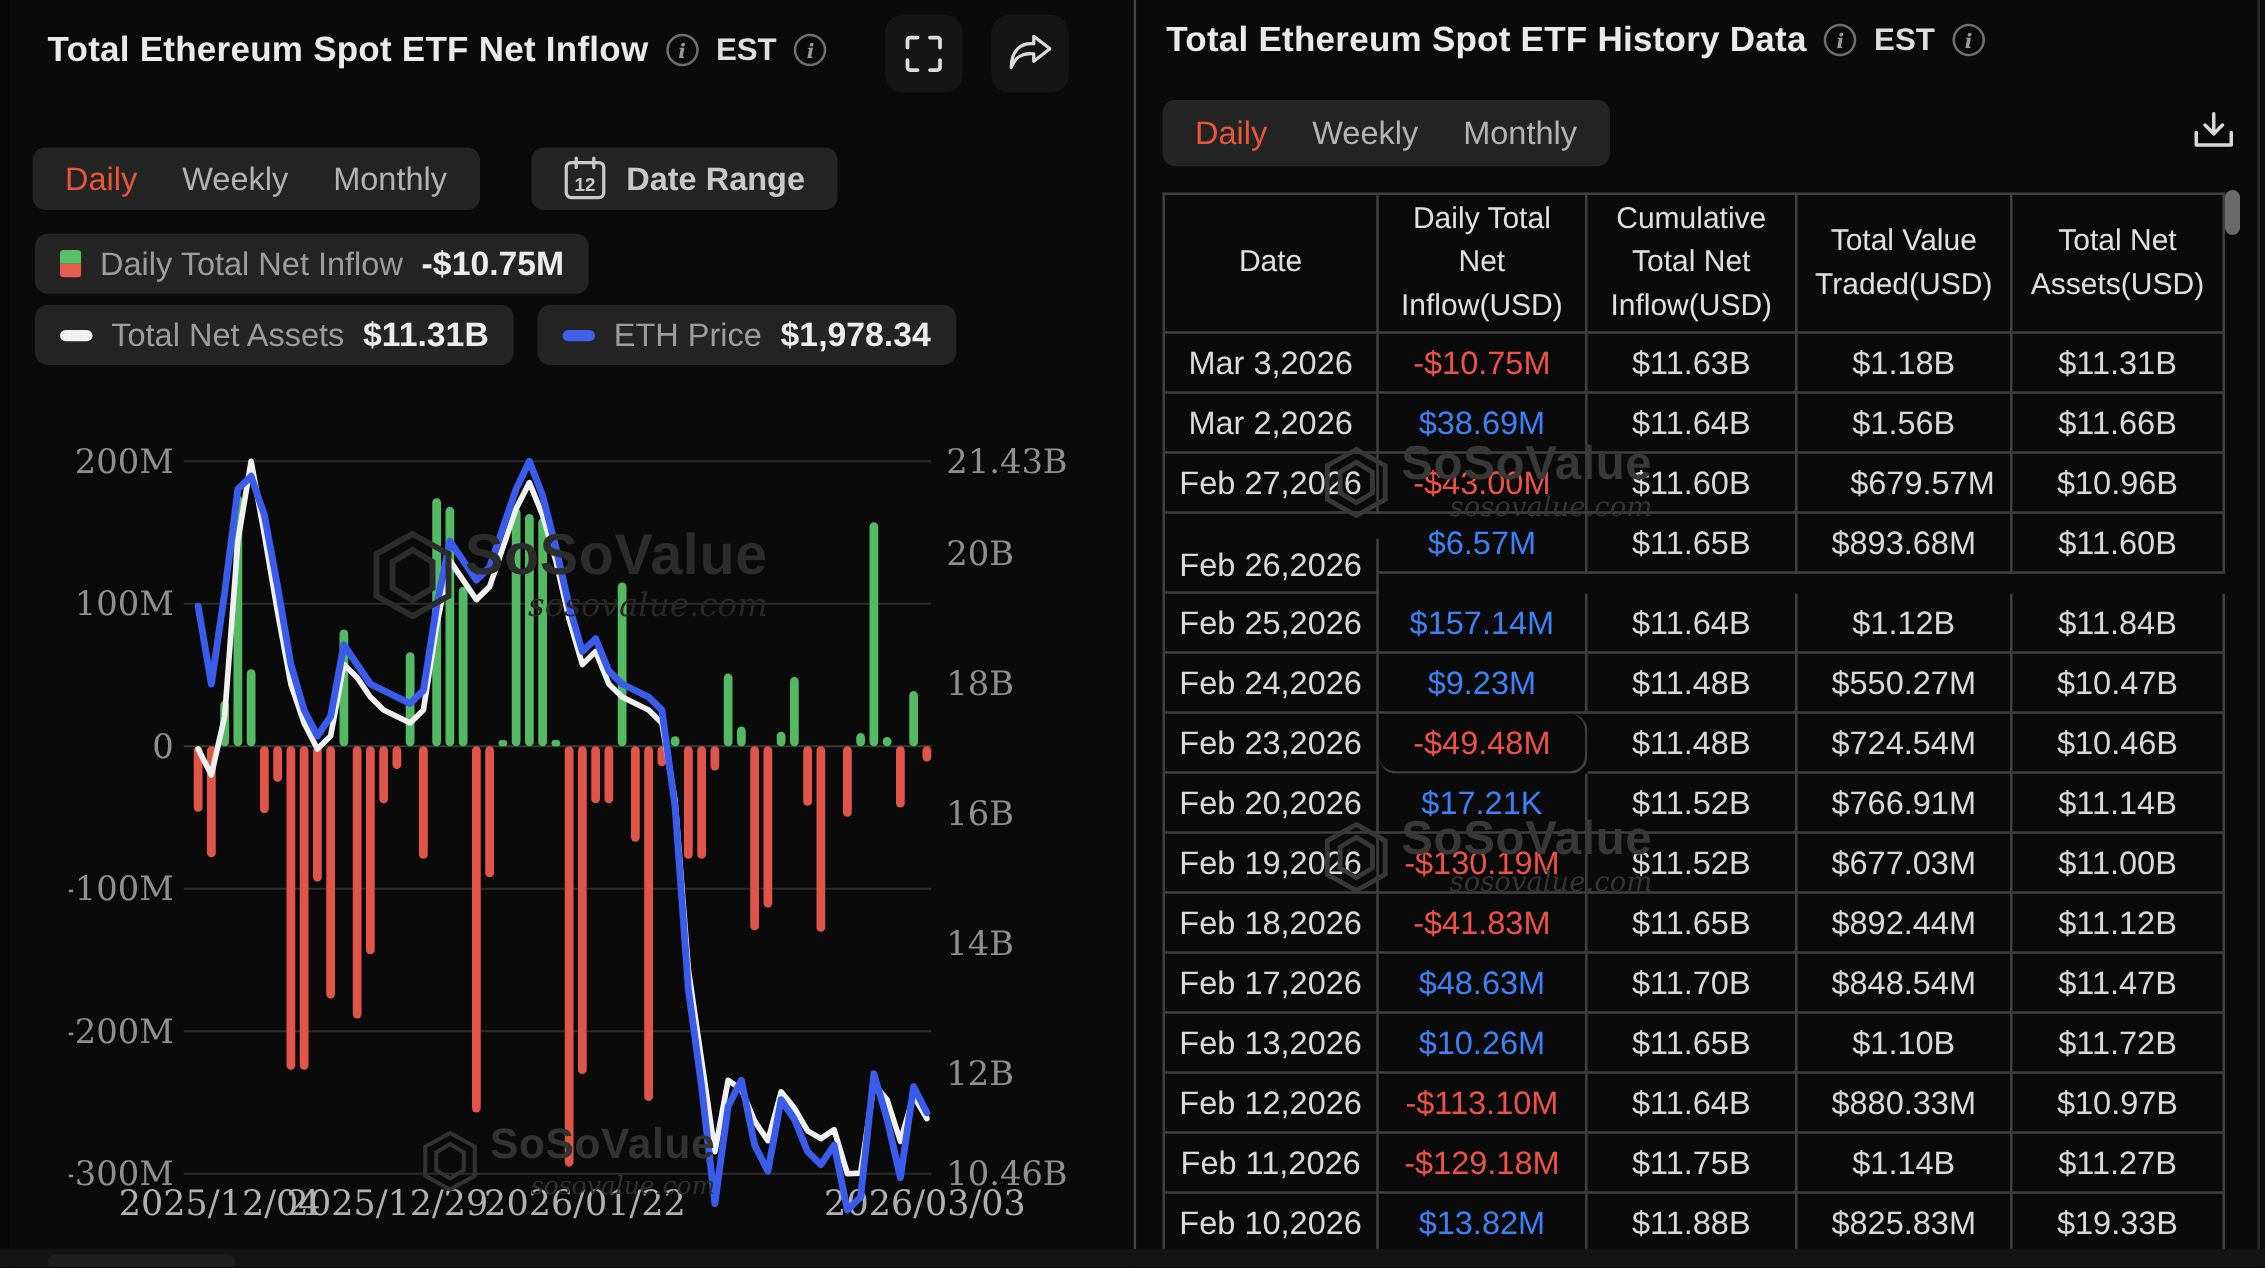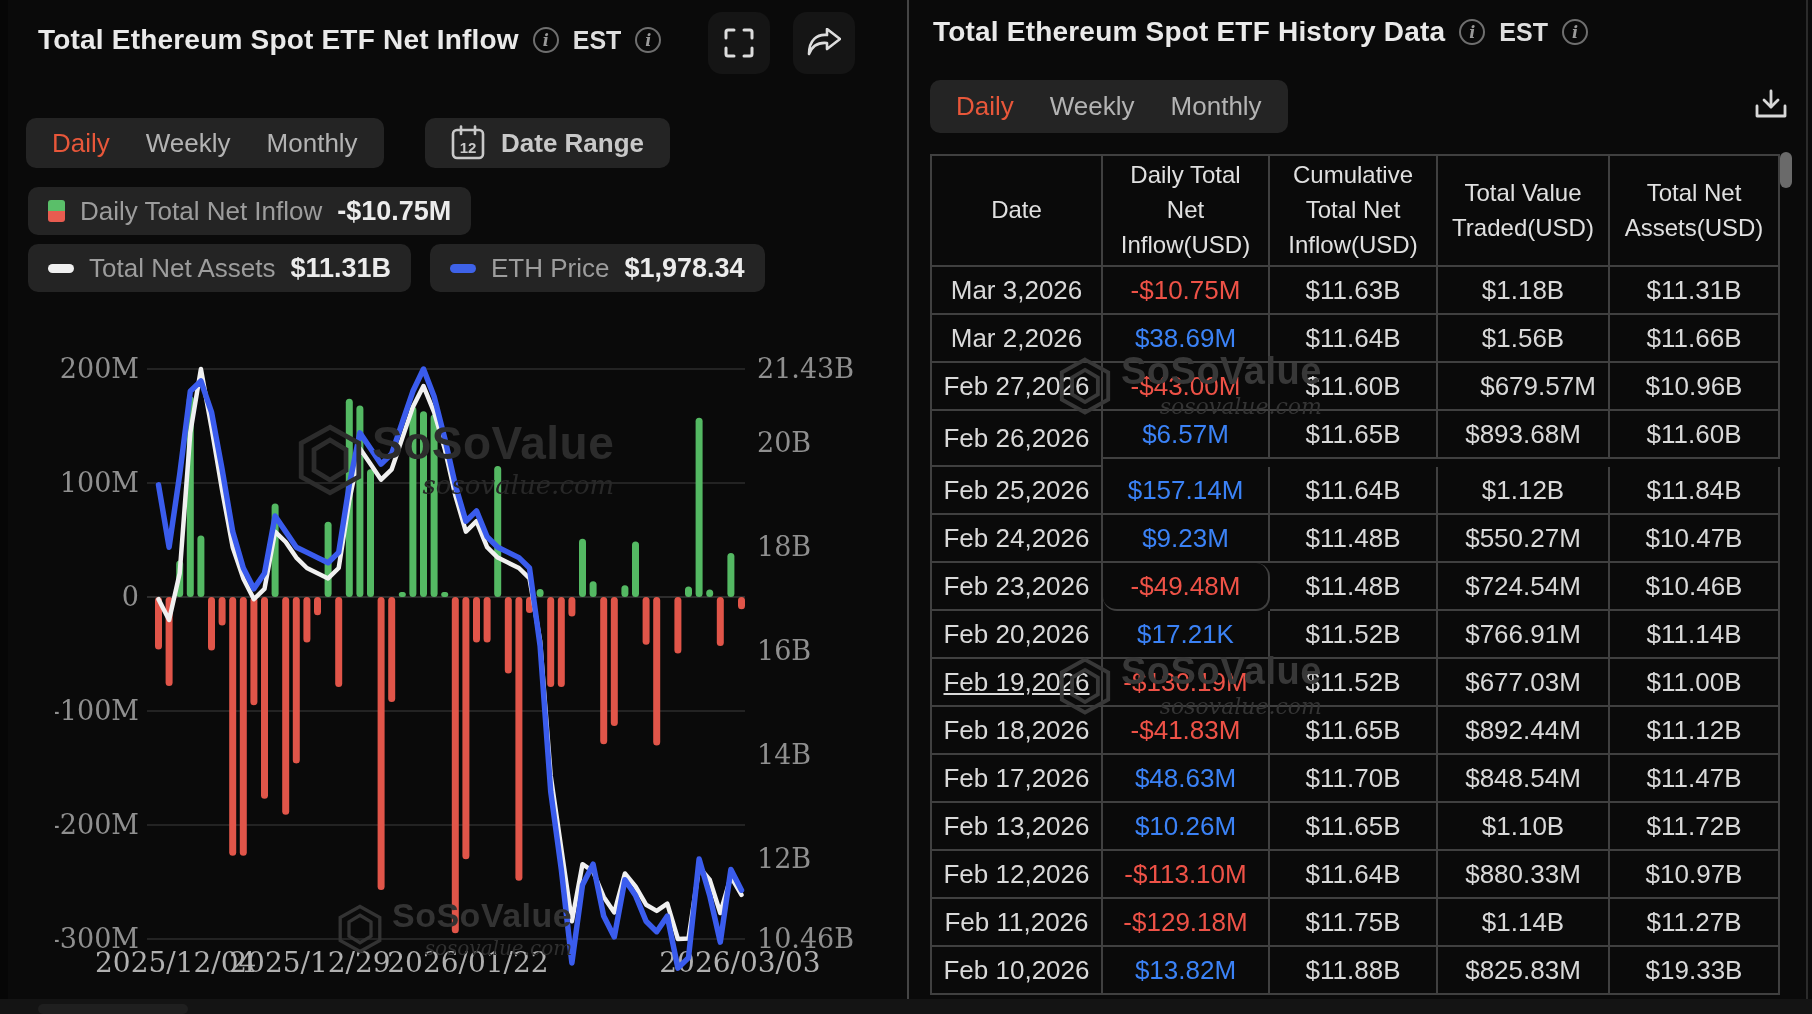--- a/index.html
+++ b/index.html
@@ -257,21 +257,21 @@
         <div class="hcell" style="height: 48px;">Mar 2,2026</div>
         <div class="hcell pos" style="height: 48px;">$38.69M</div>
         <div class="hcell" style="height: 48px;">$11.64B</div>
         <div class="hcell" style="height: 48px;">$1.56B</div>
         <div class="hcell" style="height: 48px;">$11.66B</div>
         <div class="hcell" style="height: 48px;">Feb 27,2026</div>
         <div class="hcell neg" style="height: 48px;">-$43.00M</div>
         <div class="hcell" style="height: 48px;">$11.60B</div>
         <div class="hcell" style="height: 48px; padding-left: 38px;">$679.57M</div>
         <div class="hcell" style="height: 48px;">$10.96B</div>
-        <div class="hcell" style="height: 56px;">Feb 26,2026</div>
+        <div class="hcell" style="height: 44px; margin-top: 20px;">Feb 26,2026</div>
         <div class="hcell pos" style="height: 48px;">$6.57M</div>
         <div class="hcell" style="height: 48px;">$11.65B</div>
         <div class="hcell" style="height: 48px;">$893.68M</div>
         <div class="hcell" style="height: 48px;">$11.60B</div>
         <div class="hcell" style="height: 48px;">Feb 25,2026</div>
         <div class="hcell pos" style="height: 48px;">$157.14M</div>
         <div class="hcell" style="height: 48px;">$11.64B</div>
         <div class="hcell" style="height: 48px;">$1.12B</div>
         <div class="hcell" style="height: 48px;">$11.84B</div>
         <div class="hcell" style="height: 48px;">Feb 24,2026</div>
@@ -282,21 +282,21 @@
         <div class="hcell" style="height: 48px;">Feb 23,2026</div>
         <div class="hcell neg" style="height: 48px; border-radius: 14px;">-$49.48M</div>
         <div class="hcell" style="height: 48px;">$11.48B</div>
         <div class="hcell" style="height: 48px;">$724.54M</div>
         <div class="hcell" style="height: 48px;">$10.46B</div>
         <div class="hcell" style="height: 48px;">Feb 20,2026</div>
         <div class="hcell pos" style="height: 48px;">$17.21K</div>
         <div class="hcell" style="height: 48px;">$11.52B</div>
         <div class="hcell" style="height: 48px;">$766.91M</div>
         <div class="hcell" style="height: 48px;">$11.14B</div>
-        <div class="hcell" style="height: 48px; text-decoration: underline;">Feb 19,2026</div>
+        <div class="hcell" style="height: 48px;">Feb 19,2026</div>
         <div class="hcell neg" style="height: 48px;">-$130.19M</div>
         <div class="hcell" style="height: 48px;">$11.52B</div>
         <div class="hcell" style="height: 48px;">$677.03M</div>
         <div class="hcell" style="height: 48px;">$11.00B</div>
         <div class="hcell" style="height: 48px;">Feb 18,2026</div>
         <div class="hcell neg" style="height: 48px;">-$41.83M</div>
         <div class="hcell" style="height: 48px;">$11.65B</div>
         <div class="hcell" style="height: 48px;">$892.44M</div>
         <div class="hcell" style="height: 48px;">$11.12B</div>
         <div class="hcell" style="height: 48px;">Feb 17,2026</div>

